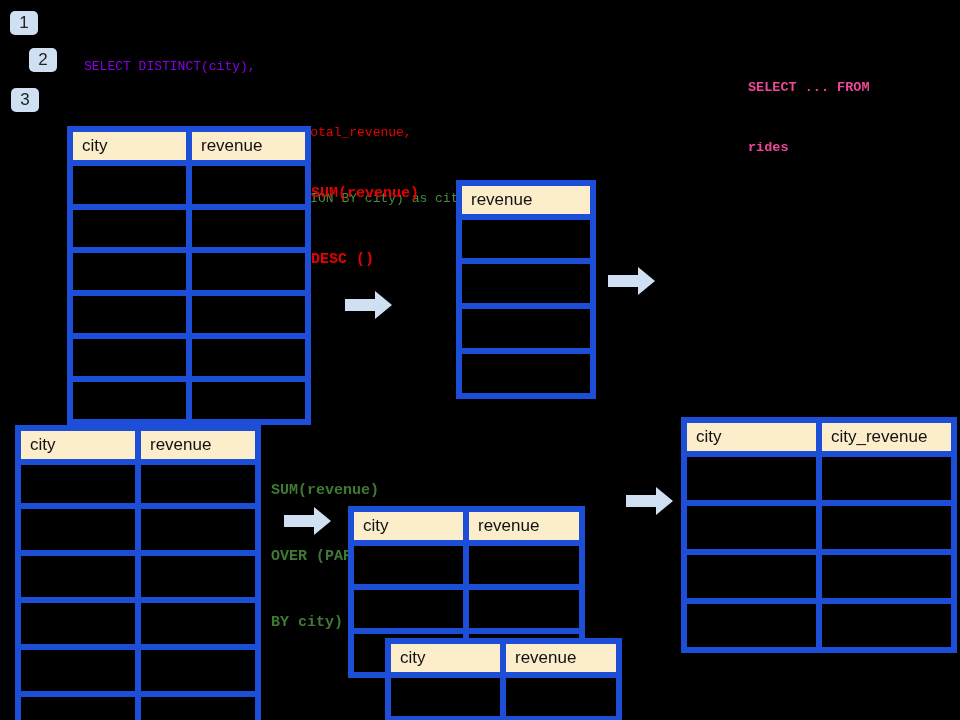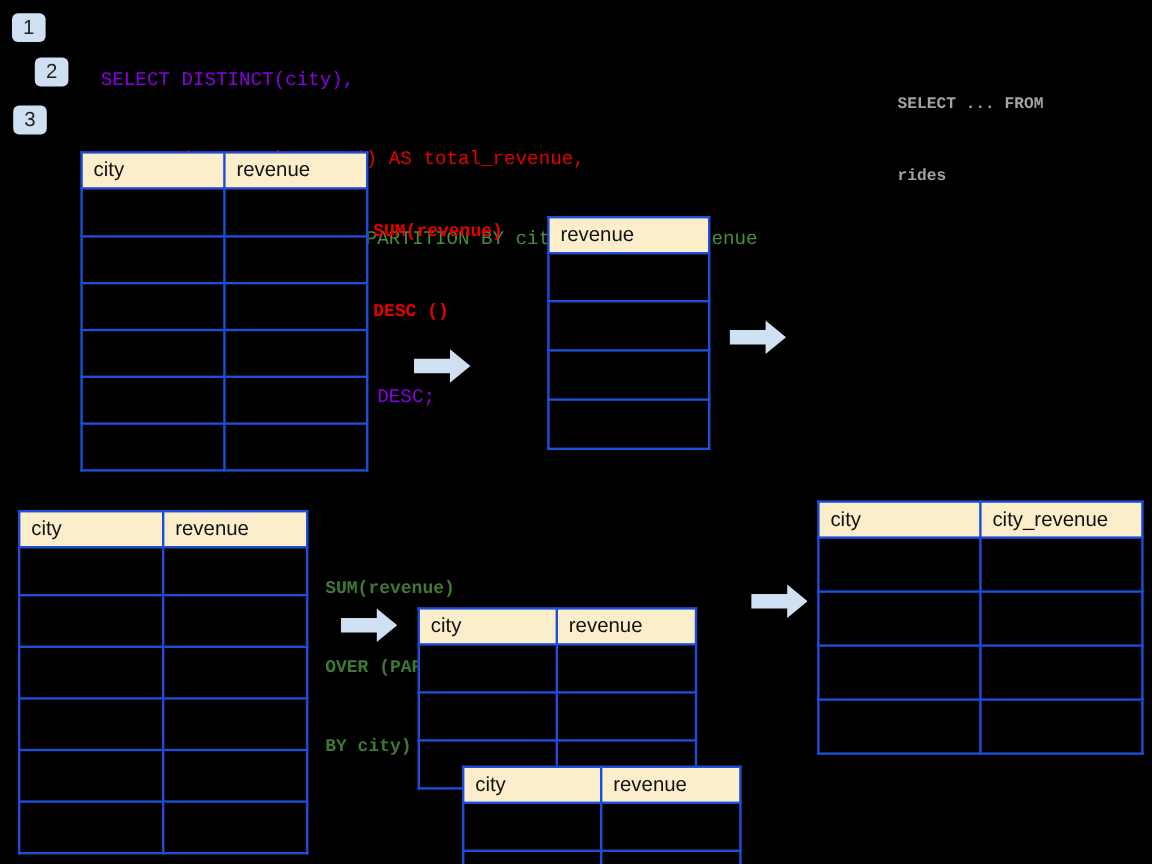--- a/index.html
+++ b/index.html
@@ -30,36 +30,36 @@
     text-align: center;
     width: 28px;
     height: 24px;
     z-index: 30;
   }
 
   
   .sql-block {
     position: absolute;
     font-family: "Liberation Mono", monospace;
-    font-size: 16px;
+    font-size: 13px;
     line-height: 22px;
     white-space: pre;
     letter-spacing: 0px;
   }
   .sql-line { white-space: pre; }
   .c-violet { color: #8a00e6; }
   .c-red    { color: #e60000; }
   .c-green  { color: #4a8c3f; }
 
   .side-note {
     position: absolute;
     font-family: "Liberation Mono", monospace;
     font-size: 13.5px;
     line-height: 20px;
-    color: #a3a3a3;
+    color: #ec4899;
     white-space: pre;
     font-weight: bold;
   }
 
   
   .annot {
     position: absolute;
     font-family: "Liberation Mono", monospace;
     font-size: 15px;
     line-height: 22px;
@@ -70,21 +70,21 @@
   .annot.green { color: #3f7a34; }
 
   
   .tbl {
     position: absolute;
     border-collapse: collapse;
     table-layout: fixed;
     background: #000000;
   }
   .tbl td {
-    border: 2px solid #1d4ed8;
+    border: 6px solid #1d4ed8;
     padding: 0;
     background: #000000;
   }
   .tbl td.hd {
     background: #fceecb;
     color: #111111;
     font-family: "Liberation Sans", sans-serif;
     font-size: 17px;
     padding: 4px 0 4px 9px;
     vertical-align: middle;

